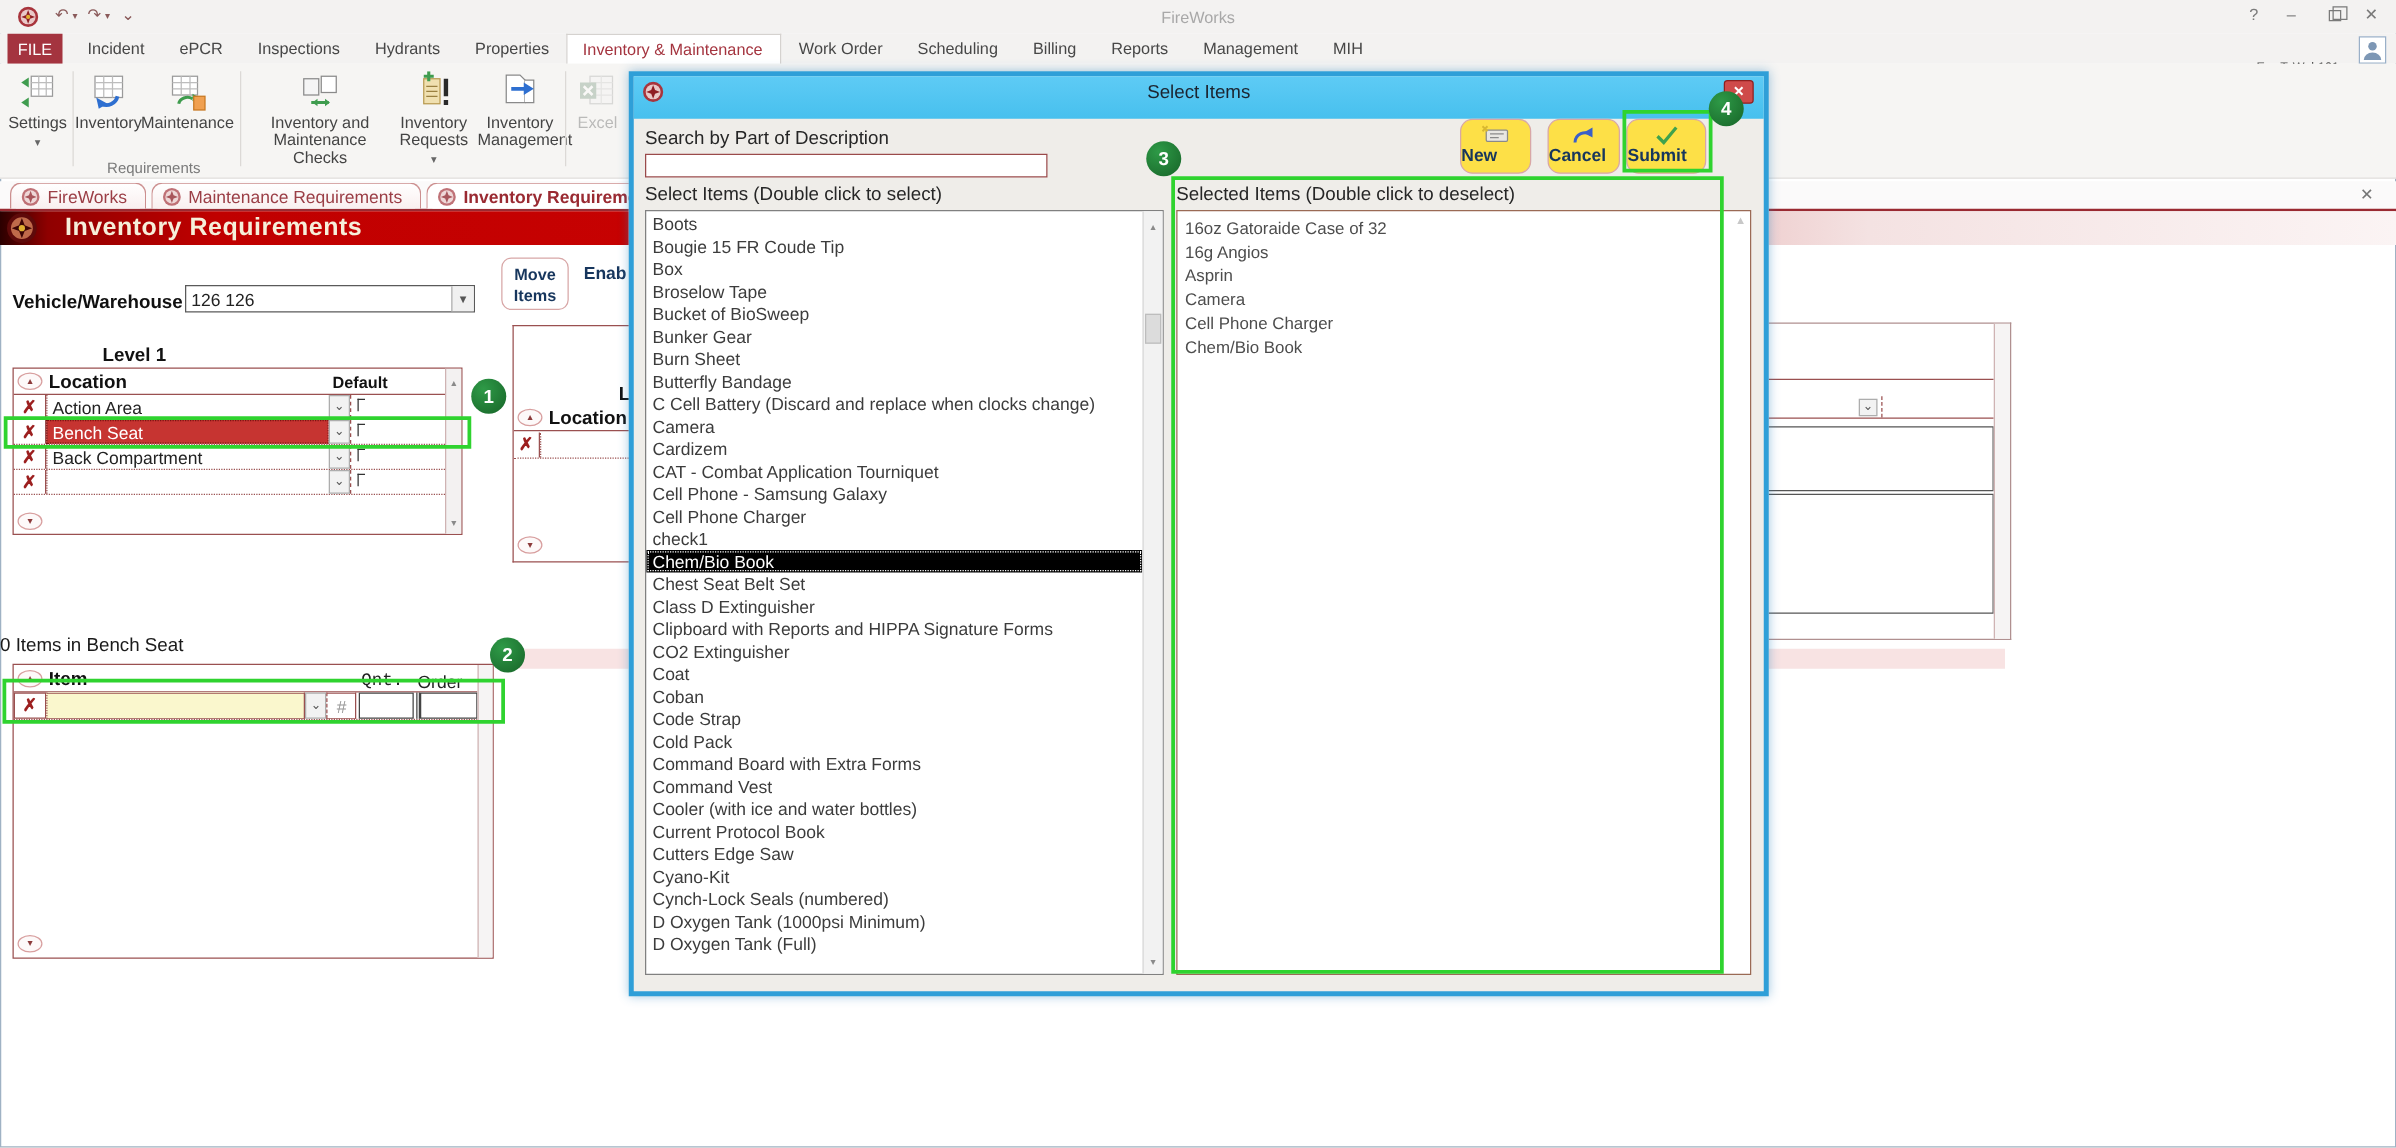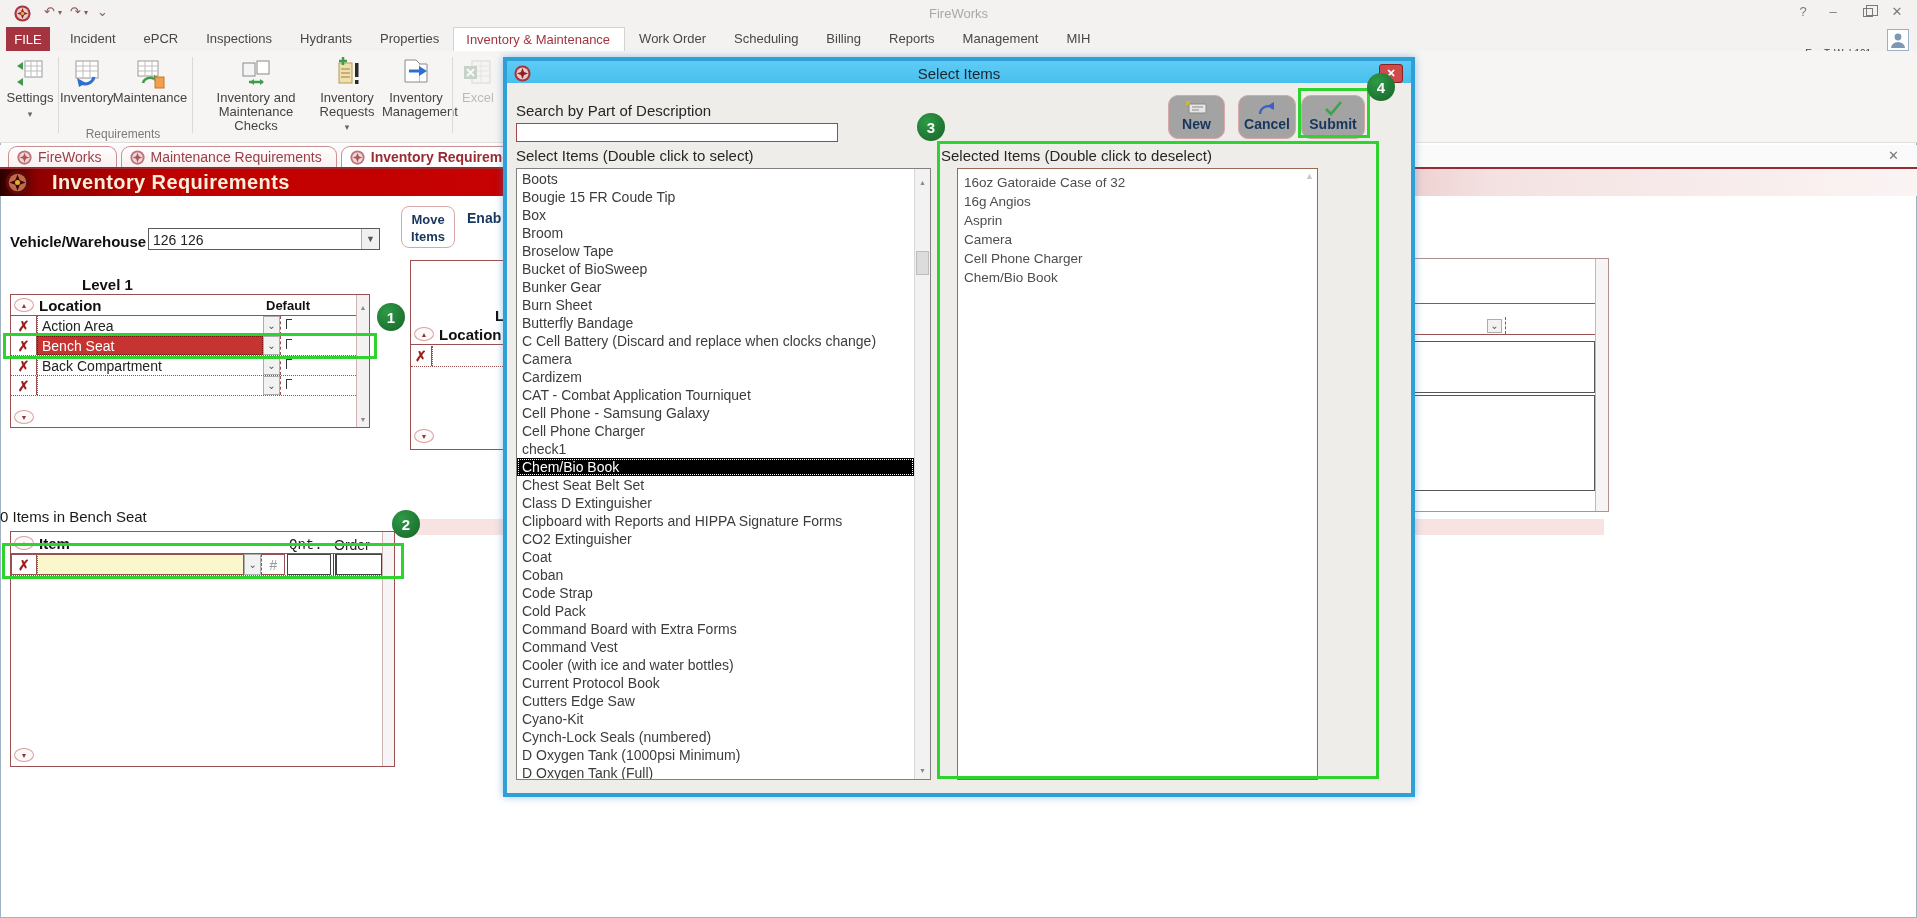--- a/index.html
+++ b/index.html
@@ -133,39 +133,39 @@
   .p3-dd{position:absolute;left:74px;top:2px;width:15px;height:14px;background:#f2f2f2;border:1px solid #adadad;
     display:flex;align-items:center;justify-content:center;}
   .p3-dash{position:absolute;left:92px;top:0;bottom:0;border-left:1px dashed #9a5050;}
   .p3-boxA{position:absolute;left:0;top:82px;width:182px;height:52px;border:1px solid #555;}
   .p3-boxB{position:absolute;left:0;top:136px;width:182px;height:96px;border:1px solid #555;}
   .p3-scroll{position:absolute;right:0;top:0;bottom:0;width:13px;border-left:1px solid #cfb3b3;background:#f6f4f4;}
 
   
   .dialog{left:503px;top:57px;width:912px;height:740px;background:#efede9;border:4px solid #2f9fd8;
     z-index:50;box-shadow:0 0 8px rgba(47,130,190,.45);}
-  .dlg-titlebar{position:absolute;left:0;top:0;width:904px;height:22px;
+  .dlg-titlebar{position:absolute;left:0;top:0;width:904px;height:34px;
     background:linear-gradient(#5ecbf5,#47c0ee);}
   .dlg-crest{position:absolute;left:7px;top:4px;width:17px;height:17px;}
   .dlg-title{position:absolute;left:0;right:0;top:4px;text-align:center;font-size:15px;color:#1c2430;}
   .dlg-close{position:absolute;top:3px;right:8px;width:24px;height:19px;background:#cf4a4a;border:1px solid #8e1f1f;
     border-radius:3px;color:#fff;font-size:11px;font-weight:bold;display:flex;align-items:center;justify-content:center;}
   .dlg-label{position:absolute;font-size:15px;color:#262626;white-space:nowrap;}
   .search-input{position:absolute;left:9px;top:62px;width:322px;height:19px;background:#fff;border:1px solid #9a4a4a;
     font-size:13px;padding:0 4px;font-family:"Liberation Sans",sans-serif;}
-  .dlg-btn{position:absolute;top:34px;height:44px;background:#a3a3a3;border:1px solid #d8a7a7;border-radius:10px;
-    text-align:center;font-size:14px;font-weight:bold;color:#17365d;padding-top:4px;}
+  .dlg-btn{position:absolute;top:34px;height:44px;background:#fde047;border:1px solid #d8a7a7;border-radius:10px;
+    font-size:14px;font-weight:bold;color:#17365d;padding-top:4px;}
   .dlg-btn svg{display:block;margin:0 auto;}
   .btn-new{left:661px;width:57px;}
   .btn-cancel{left:731px;width:58px;}
   .btn-submit{left:794px;width:64px;}
 
   .listbox{position:absolute;top:107px;height:612px;background:#fff;display:flex;}
   .lb-left{left:9px;width:415px;border:1px solid #808080;}
-  .lb-right{left:434px;width:361px;border:1px solid #9a6a55;margin-left:16px;}
+  .lb-right{left:434px;width:460px;border:1px solid #9a6a55;}
   .lb-items{flex:1;overflow:hidden;padding-top:1px;}
   .litem{height:18px;line-height:18px;font-size:14px;color:#3c3c3c;padding-left:5px;white-space:nowrap;overflow:hidden;}
   .litem.selected{background:#000;color:#fff;outline:1px dotted #fff;outline-offset:-2px;}
   .ritem{height:19px;line-height:19px;font-size:13.5px;color:#4d4d4d;padding-left:6px;white-space:nowrap;overflow:hidden;}
   .lb-items.right-pad{padding-top:4px;}
   .scrollbar{width:16px;background:#f2f2f2;border-left:1px solid #d8d8d8;position:relative;}
   .scrollbar .sb-up{position:absolute;top:2px;left:0;right:0;text-align:center;}
   .scrollbar .sb-down{position:absolute;bottom:2px;left:0;right:0;text-align:center;}
   .sb-thumb{position:absolute;left:1px;top:82px;width:13px;height:24px;background:#dcdcdc;border:1px solid #bdbdbd;}
   .ghost-chev{position:absolute;right:3px;top:2px;font-size:9px;color:#c8c8c8;}
@@ -551,21 +551,20 @@
       <span>Submit</span>
     </div>
 
     <span class="dlg-label" style="left:9px;top:86px">Select Items (Double click to select)</span>
     <div class="listbox lb-left">
       <div class="lb-items">
 
       <div class="litem">Boots</div>
           <div class="litem">Bougie 15 FR Coude Tip</div>
           <div class="litem">Box</div>
-          <div class="litem">Broom</div>
           <div class="litem">Broselow Tape</div>
           <div class="litem">Bucket of BioSweep</div>
           <div class="litem">Bunker Gear</div>
           <div class="litem">Burn Sheet</div>
           <div class="litem">Butterfly Bandage</div>
           <div class="litem">C Cell Battery (Discard and replace when clocks change)</div>
           <div class="litem">Camera</div>
           <div class="litem">Cardizem</div>
           <div class="litem">CAT - Combat Application Tourniquet</div>
           <div class="litem">Cell Phone - Samsung Galaxy</div>

